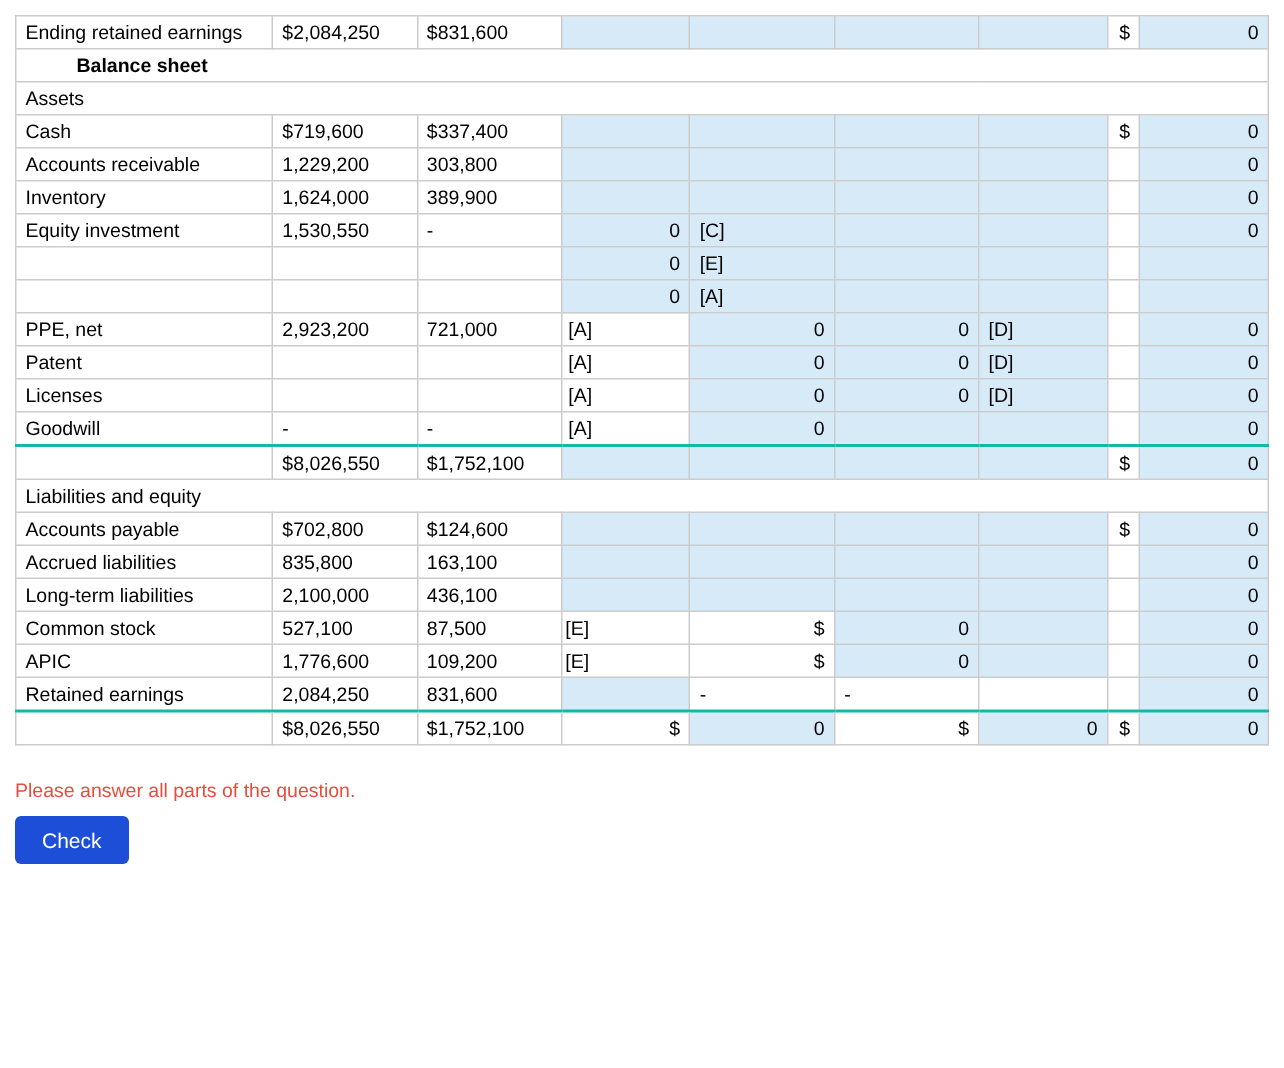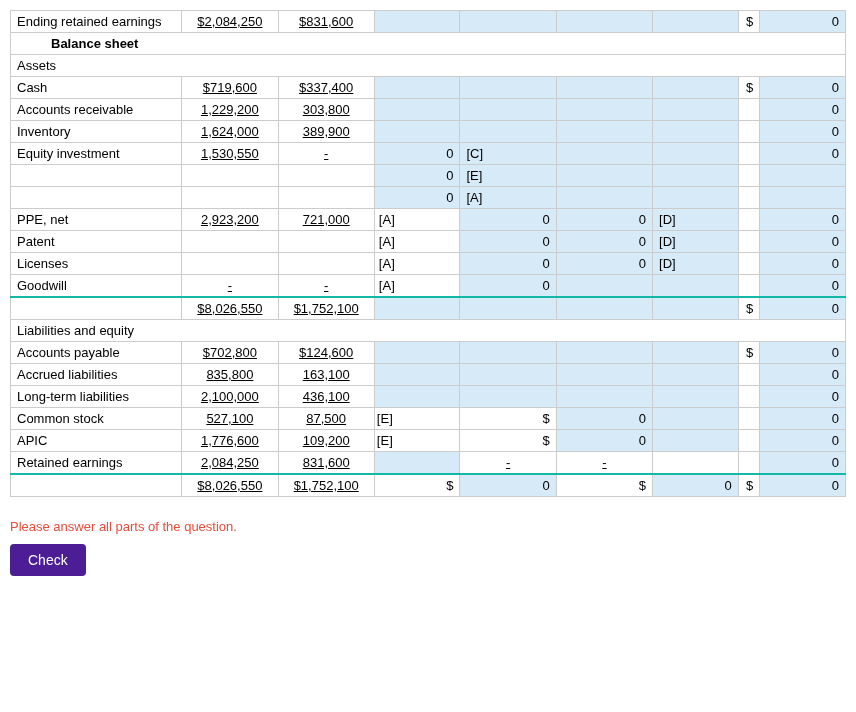--- a/index.html
+++ b/index.html
@@ -18,23 +18,22 @@
     td, th {
       border: 1px solid #ccc;
       padding: 3px 6px;
       white-space: nowrap;
     }
     .label-cell {
       text-align: left;
       min-width: 160px;
     }
     .num-cell {
-      text-align: center;
+      text-align: left;
       min-width: 90px;
-      text-decoration: underline;
     }
     .input-cell {
       background-color: #d6eaf8;
       text-align: right;
       min-width: 80px;
     }
     .tag-cell {
       text-align: left;
       min-width: 35px;
       color: #000;
@@ -49,21 +48,21 @@
     }
     .total-row td {
       border-top: 2px solid #14b8a6;
     }
     .msg {
       color: #e74c3c;
       margin-top: 22px;
       font-size: 13px;
     }
     .check-btn {
-      background-color: #4c1d95;
+      background-color: #1d4ed8;
       color: white;
       border: none;
       padding: 8px 18px;
       border-radius: 4px;
       font-size: 14px;
       cursor: pointer;
       margin-top: 10px;
     }
   </style>
 </head>

